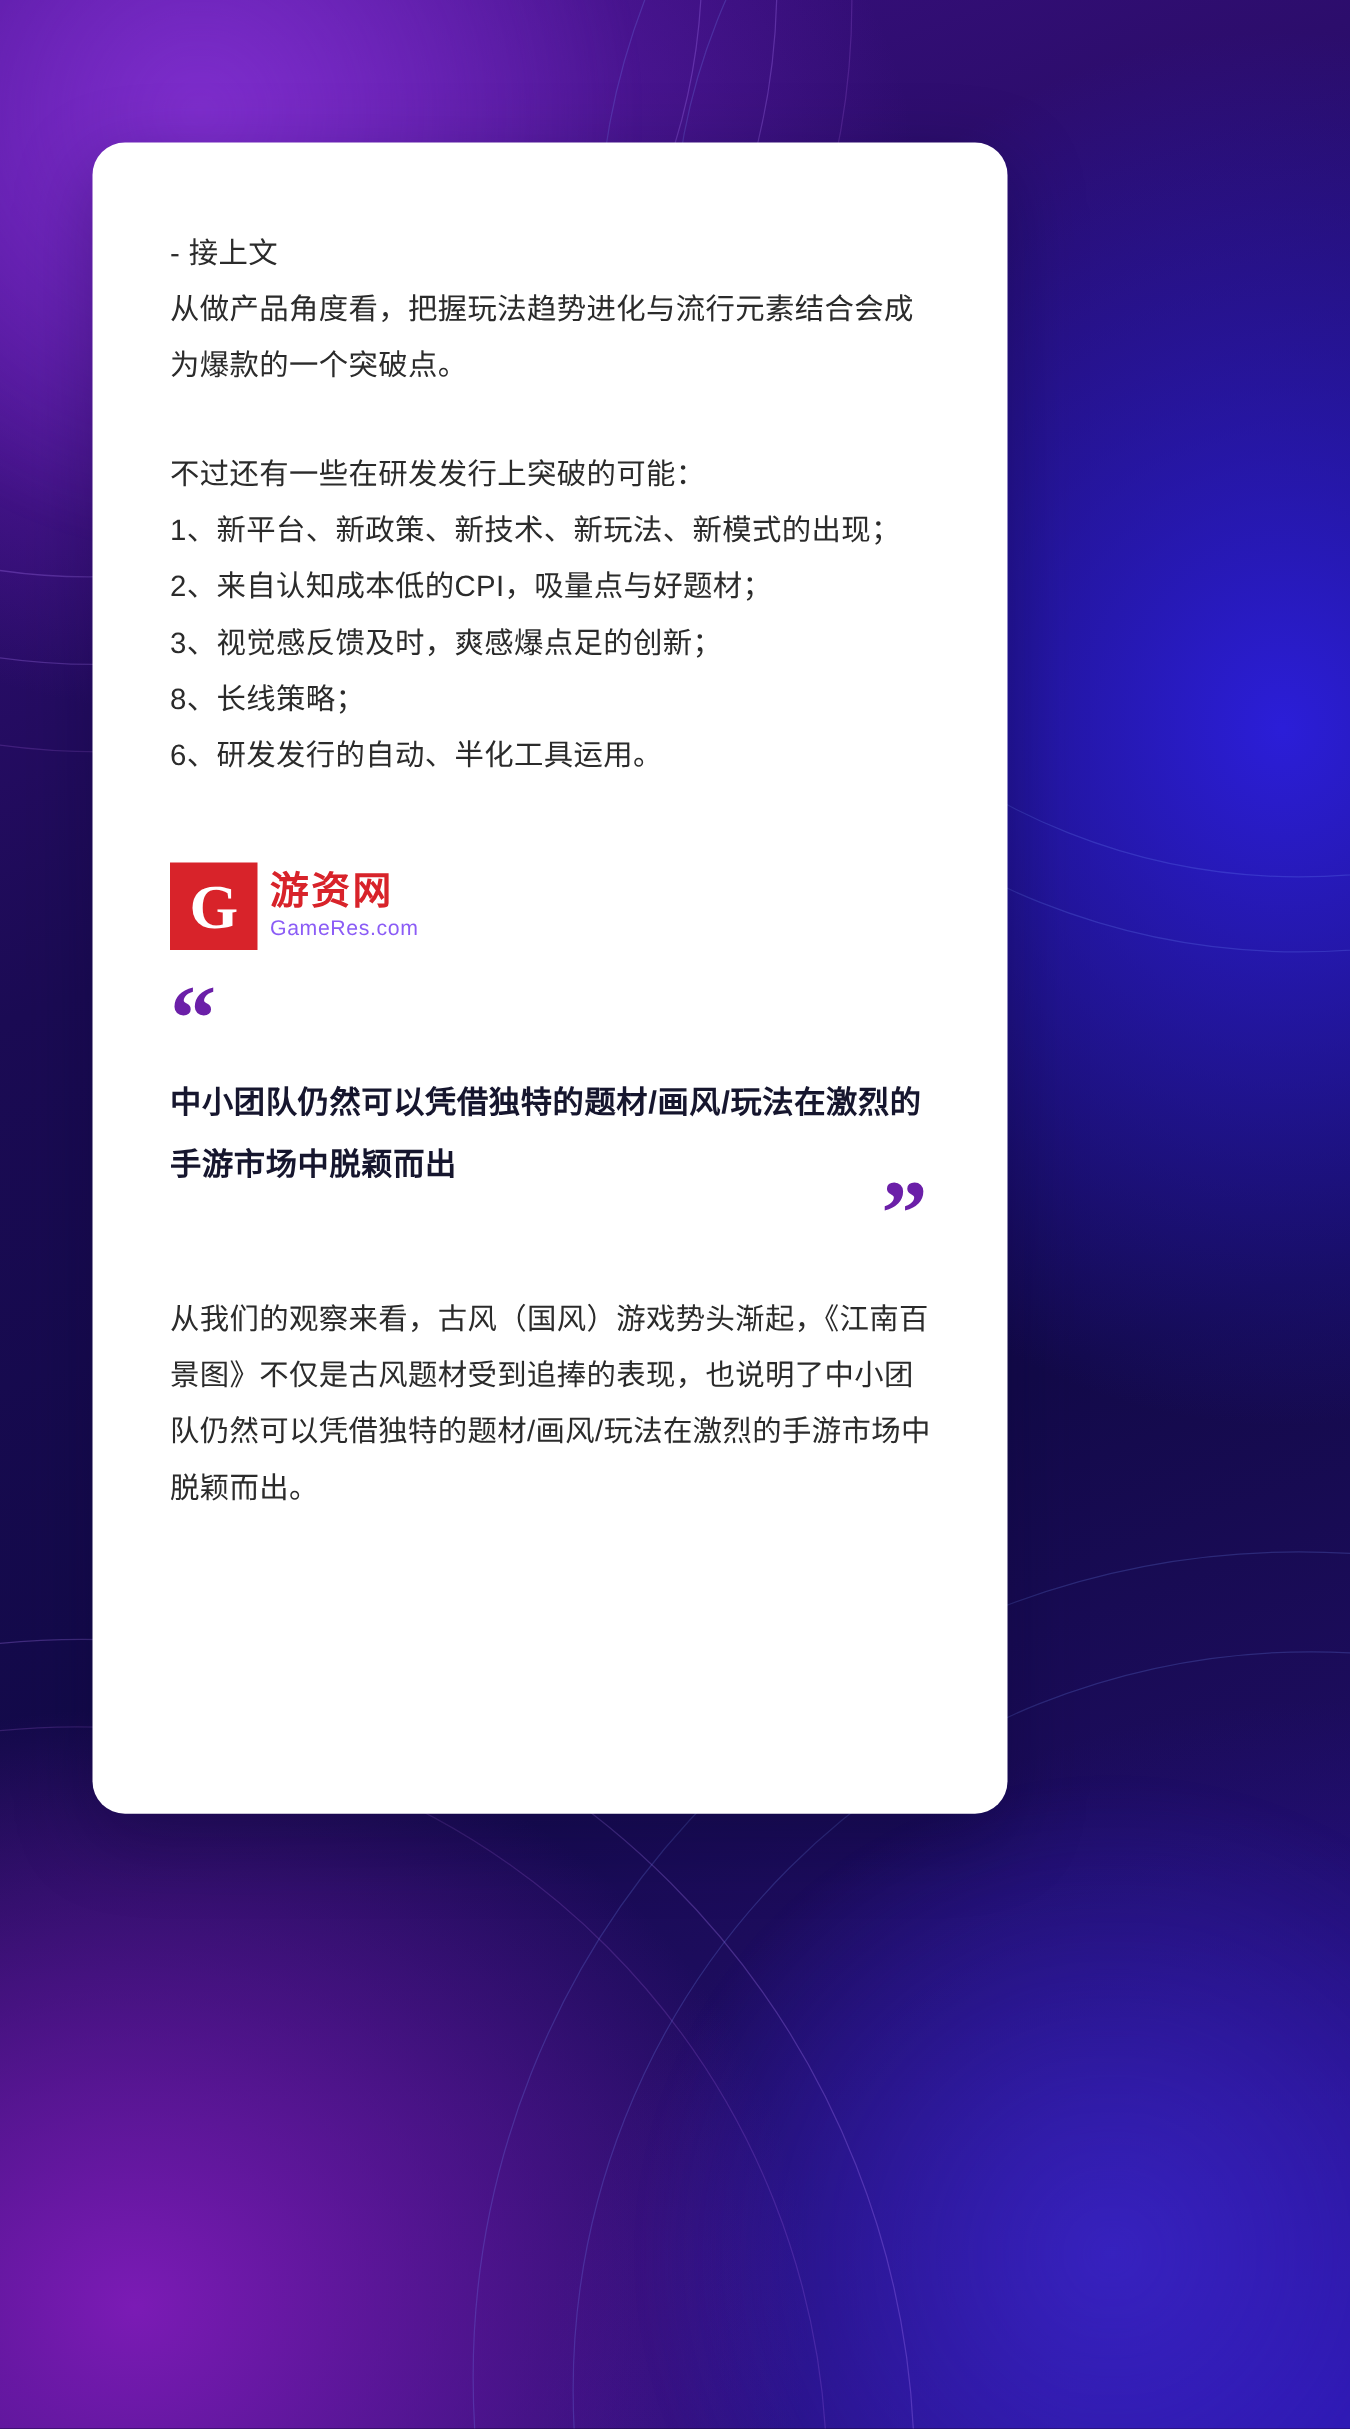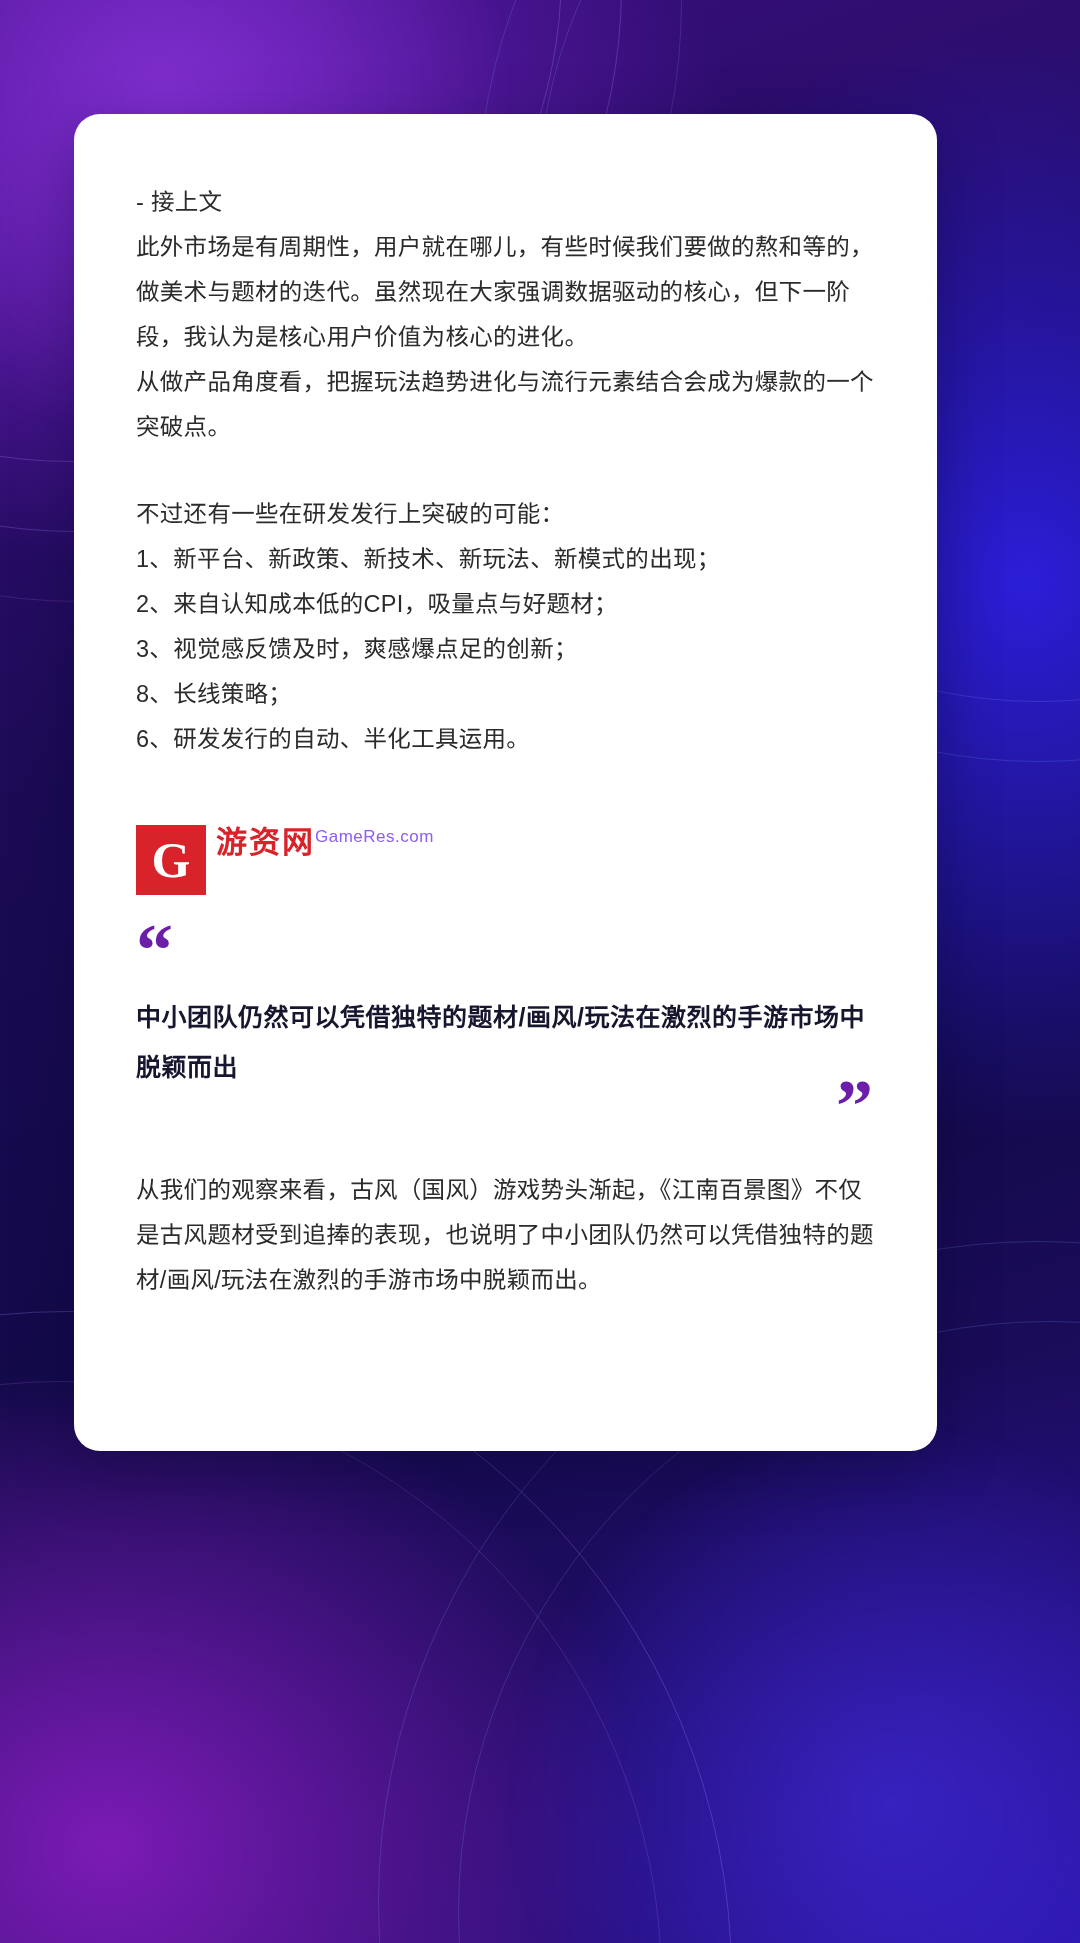--- a/index.html
+++ b/index.html
@@ -49,21 +49,21 @@
     right: -200px; bottom: -240px;
     width: 780px; height: 760px;
     background: radial-gradient(circle at 50% 50%, rgba(70,50,235,0.5) 0%, rgba(40,20,180,0.0) 70%);
     filter: blur(6px);
   }
 
   .card {
     position: absolute;
     left: 74px;
     top: 114px;
-    width: 863px;
+    width: 732px;
     height: 1337px;
     background: #ffffff;
     border-radius: 26px;
     box-shadow: 0 18px 60px rgba(10,5,50,0.35);
     box-sizing: border-box;
     padding: 66px 58px 40px 62px;
     overflow: hidden;
   }
 
   .body-text {
@@ -91,21 +91,21 @@
     font-weight: bold;
     font-family: "Liberation Serif", "DejaVu Serif", serif;
     display: flex;
     align-items: center;
     justify-content: center;
     line-height: 1;
   }
   .logo-text {
     margin-left: 10px;
     display: flex;
-    flex-direction: row;
+    flex-direction: column;
     justify-content: center;
     height: 70px;
   }
   .logo-cn {
     color: #d8232a;
     font-size: 31px;
     font-weight: bold;
     letter-spacing: 2px;
     line-height: 36px;
   }
@@ -166,21 +166,20 @@
   <div class="swirl b" style="right:-520px; top:-360px; width:1120px; height:1120px;"></div>
   <div class="swirl c" style="left:-540px; bottom:-640px; width:1200px; height:1200px;"></div>
   <div class="swirl" style="left:-600px; bottom:-700px; width:1330px; height:1330px;"></div>
   <div class="swirl b" style="right:-560px; bottom:-560px; width:1180px; height:1180px;"></div>
   <div class="swirl b" style="right:-620px; bottom:-620px; width:1320px; height:1320px;"></div>
 
   <div class="card">
 
     <div class="body-text">
       <p>- 接上文</p>
-      <p>此外市场是有周期性，用户就在哪儿，有些时候我们要做的熬和等的，做美术与题材的迭代。虽然现在大家强调数据驱动的核心，但下一阶段，我认为是核心用户价值为核心的进化。</p>
       <p>从做产品角度看，把握玩法趋势进化与流行元素结合会成为爆款的一个突破点。</p>
     </div>
 
     <div class="gap-block"></div>
 
     <div class="body-text">
       <p>不过还有一些在研发发行上突破的可能：</p>
       <p>1、新平台、新政策、新技术、新玩法、新模式的出现；</p>
       <p>2、来自认知成本低的CPI，吸量点与好题材；</p>
       <p>3、视觉感反馈及时，爽感爆点足的创新；</p>

